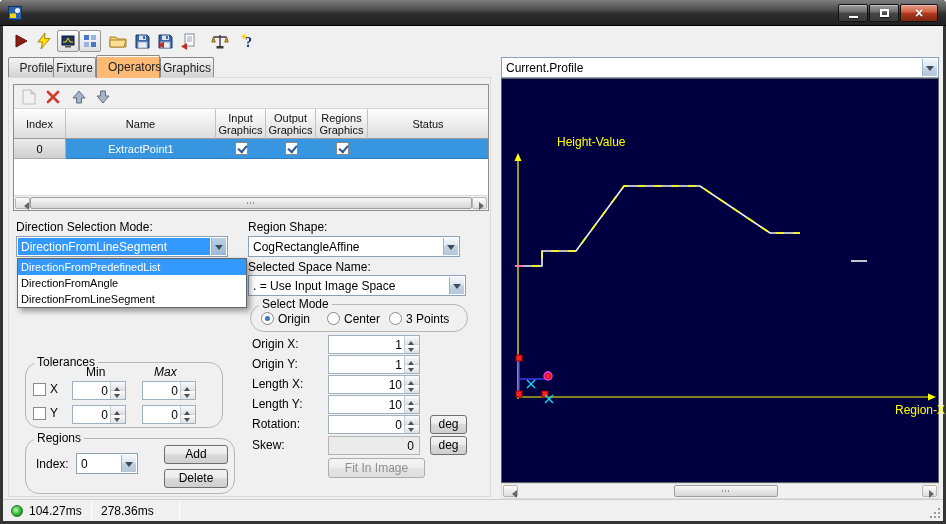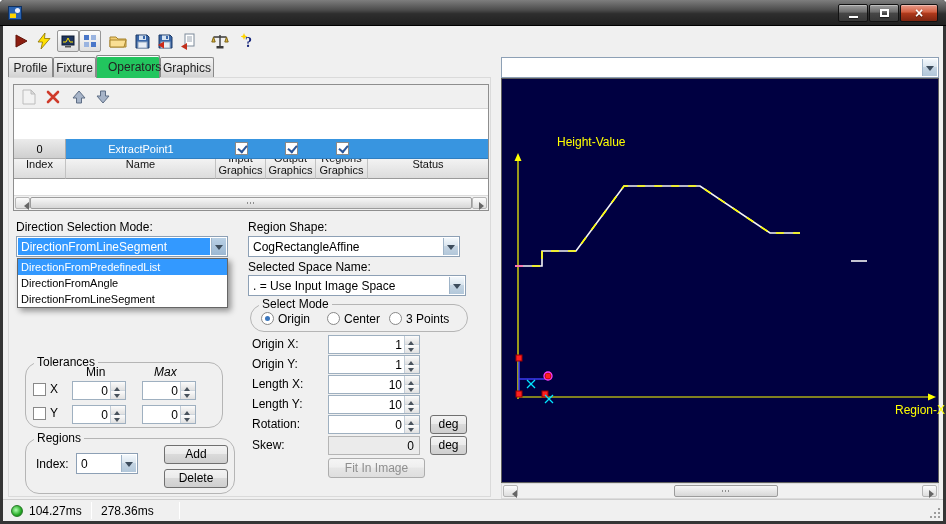--- a/index.html
+++ b/index.html
@@ -15,26 +15,26 @@
   .glyph-min{display:block;width:9px;height:2px;background:#fff;margin-top:8px;box-shadow:0 1px 1px rgba(0,0,0,.5);}
   .glyph-max{display:block;width:9px;height:8px;border:2px solid #fff;box-shadow:0 1px 1px rgba(0,0,0,.5);}
   .glyph-close{font-size:14px;font-weight:bold;line-height:1;text-shadow:0 1px 1px rgba(0,0,0,.5);}
   
   .client{position:absolute;left:3px;top:26px;width:940px;height:495px;background:#f0f0f0;}
   .tbtn{position:absolute;top:30px;width:22px;height:22px;display:flex;align-items:center;justify-content:center;}
   .tbtn.framed{border:1px solid #979797;border-radius:2px;background:linear-gradient(#fdfdfd,#dfdfdf);}
   
   .tabpage{position:absolute;left:8px;top:77px;width:483px;height:420px;border:1px solid #dadada;background:#f0f0f0;}
   .tab{position:absolute;top:57px;height:20px;line-height:20px;text-align:center;background:linear-gradient(#f3f3f3,#e1e1e1 60%,#d2d2d2);border:1px solid #898989;border-bottom:none;border-radius:2px 2px 0 0;font-size:12px;color:#222;}
-  .tab.active{top:55px;height:23px;line-height:23px;background:#22c55e;z-index:3;box-shadow:inset 0 1px 0 #fff;padding-left:11px;}
+  .tab.active{top:55px;height:23px;line-height:23px;background:#fdba74;z-index:3;box-shadow:inset 0 1px 0 #fff;padding-left:11px;}
   
   .opgrid{position:absolute;left:13px;top:84px;width:476px;height:127px;border:1px solid #8e8e8e;background:#fff;}
   .minibar{position:absolute;left:0;top:0;right:0;height:24px;background:#f0f0f0;border-bottom:1px solid #d6d6d6;}
   .mbtn{position:absolute;top:2px;width:20px;height:20px;display:flex;align-items:center;justify-content:center;}
-  .gh{position:absolute;top:24px;height:30px;background:linear-gradient(#fdfdfd,#f1f1f1 40%,#dcdcdc);border-right:1px solid #c2c2c2;border-bottom:1px solid #9a9a9a;display:flex;align-items:center;justify-content:center;text-align:center;font-size:11px;line-height:12px;white-space:pre-line;color:#111;margin-top:40px;}
+  .gh{position:absolute;top:24px;height:30px;background:linear-gradient(#fdfdfd,#f1f1f1 40%,#dcdcdc);border-right:1px solid #c2c2c2;border-bottom:1px solid #9a9a9a;display:flex;align-items:center;justify-content:center;text-align:center;font-size:11px;line-height:12px;white-space:pre-line;color:#111;}
   .gc{position:absolute;top:54px;height:20px;font-size:11px;display:flex;align-items:center;justify-content:center;}
   .gc.rowhdr{background:linear-gradient(#ebebeb,#cfcfcf);border-right:1px solid #ababab;border-bottom:1px solid #ababab;}
   .gc.sel{background:#3895e0;color:#fff;border-bottom:1px solid #2f7ec0;}
   
   .hscroll{position:absolute;background:#f1f1f1;border:1px solid #dcdcdc;}
   .hsarrow{position:absolute;top:1px;bottom:1px;width:15px;background:linear-gradient(#fcfcfc,#dedede);border:1px solid #b5b5b5;border-radius:2px;}
   .hsarrow.left:after{content:"";position:absolute;left:4px;top:4px;border:4px solid transparent;border-right:5px solid #666;}
   .hsarrow.right:after{content:"";position:absolute;left:6px;top:4px;border:4px solid transparent;border-left:5px solid #666;}
   .hsthumb{position:absolute;top:1px;bottom:1px;background:linear-gradient(#f7f7f7,#d7d7d7);border:1px solid #9c9c9c;border-radius:2px;}
   .hsthumb:after{content:"";position:absolute;left:50%;top:4px;bottom:4px;width:8px;margin-left:-4px;background:repeating-linear-gradient(90deg,#8f8f8f 0 1px,transparent 1px 3px);}
@@ -171,21 +171,21 @@
     </svg>
   </div>
   <div class="tbtn" style="left:237px;">
     <svg width="14" height="18">
       <polygon points="3,1 4,3.5 6.5,4.5 4,5.5 3,8 2,5.5 -0.5,4.5 2,3.5" fill="#ffd400"></polygon>
       <text x="4" y="15" font-size="14" font-weight="bold" fill="#12227a" font-family="Liberation Serif, serif">?</text>
     </svg>
   </div>
 
   <div class="tabpage"></div>
-  <div class="tab" style="left:8px;width:45px;"><span>Profile</span></div>
+  <div class="tab" style="left:8px;width:57px;"><span>Profile</span></div>
   <div class="tab" style="left:53px;width:43px;"><span>Fixture</span></div>
   <div class="tab active" style="left:96px;width:64px;"><span>Operators</span></div>
   <div class="tab" style="left:160px;width:54px;"><span>Graphics</span></div>
 
   <div class="opgrid">
     <div class="minibar">
       <div class="mbtn" style="left:5px;">
         <svg width="14" height="16">
           <path d="M1,1 h8 l4,4 v10 h-12 z" fill="#f2f2f2" stroke="#bcbcbc"></path>
             <path d="M9,1 l4,4 h-4 z" fill="#ddd" stroke="#bcbcbc"></path>
@@ -362,20 +362,21 @@
   </div>
   <div class="btn" style="left:430px;top:415px;width:37px;height:19px;line-height:17px;"><span>deg</span></div>
   <span class="lbl" style="left:252px;top:438px;">Skew:</span>
   <div class="spin plain" style="left:328px;top:436px;width:92px;">
     <span class="val">0</span>
   </div>
   <div class="btn" style="left:430px;top:436px;width:37px;height:19px;line-height:17px;"><span>deg</span></div>
   <div class="btn disabled" style="left:328px;top:458px;width:97px;height:20px;line-height:18px;"><span>Fit In Image</span></div>
 
   <div class="combo" style="left:501px;top:57px;width:438px;">
+    <span class="ctxt">Current.Profile</span>
     <span class="cdd"></span>
   </div>
   <div class="chart" style="left:501px;top:78px;width:438px;height:405px;">
     <svg id="plot" width="436" height="403">
         <line x1="16" y1="82" x2="16" y2="320" stroke="#ffff00" stroke-width="1.2"></line>
         <polygon points="12.5,82 19.5,82 16,74" fill="#ffff00"></polygon>
         <line x1="16" y1="318" x2="426" y2="318" stroke="#ffff00" stroke-width="1.2"></line>
         <polygon points="426,314.5 426,321.5 434,318" fill="#ffff00"></polygon>
         <polyline points="13,187 40,187 40,172 74,172 122,107 198,107 268,154 298,154" fill="none" stroke="#f5f5f5" stroke-width="1.6"></polyline>
         <polyline points="13,187 40,187 40,172 74,172 122,107 198,107 268,154 298,154" fill="none" stroke="#ffff00" stroke-width="1.6" stroke-dasharray="8 9"></polyline>
@@ -395,21 +396,21 @@
       </svg>
     <div class="axis-label" style="left:10px;top:56px;">Height-Value</div>
     <div class="axis-label" style="left:348px;top:324px;">Region-X</div>
   </div>
   <div class="hscroll" style="left:501px;top:483px;width:438px;height:16px;">
     <div class="hsarrow left" style="left:1px;"></div>
     <div class="hsarrow right" style="right:1px;"></div>
     <div class="hsthumb" style="left:172px;width:104px;"></div>
   </div>
 
-  <div class="popup" style="left:17px;top:258px;width:211px;">
+  <div class="popup" style="left:17px;top:258px;width:230px;">
     <div class="pitem selected">DirectionFromPredefinedList</div>
     <div class="pitem">DirectionFromAngle</div>
     <div class="pitem">DirectionFromLineSegment</div>
   </div>
 
   <div class="statusbar">
     <div class="led"></div>
     <span class="stime" style="left:26px;">104.27ms</span>
     <div class="ssep" style="left:88px;"></div>
     <span class="stime" style="left:98px;">278.36ms</span>

